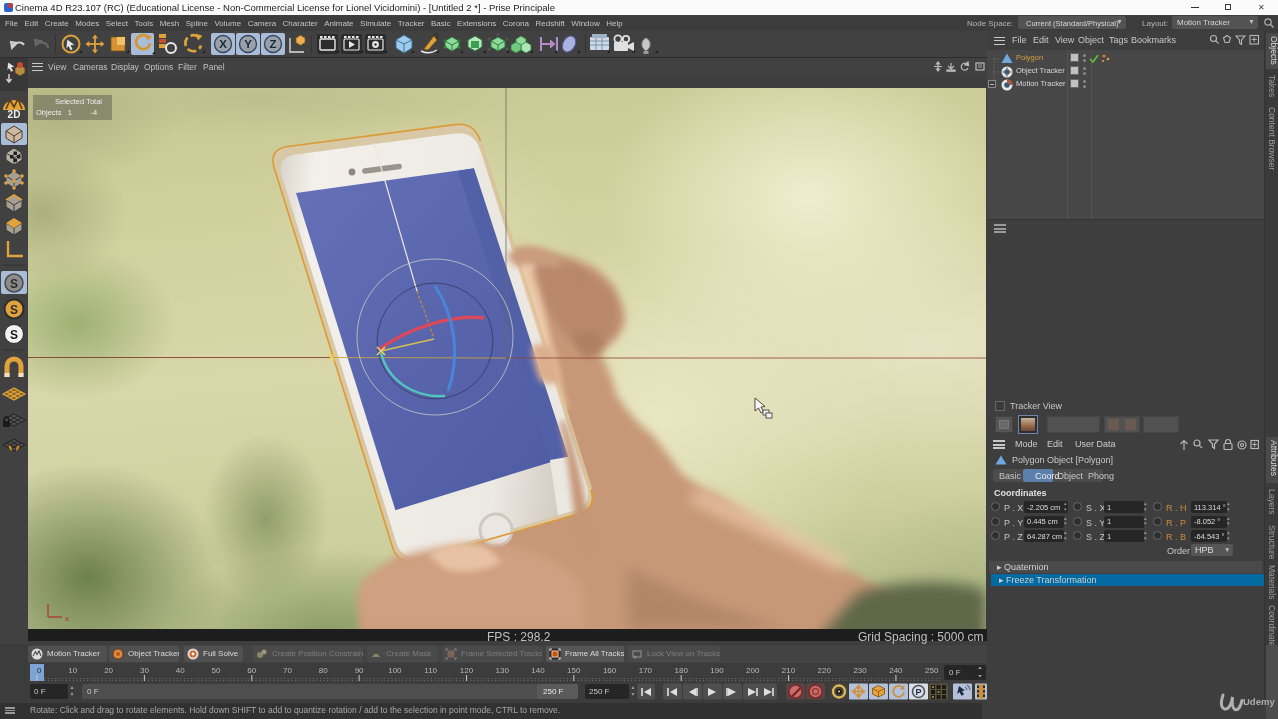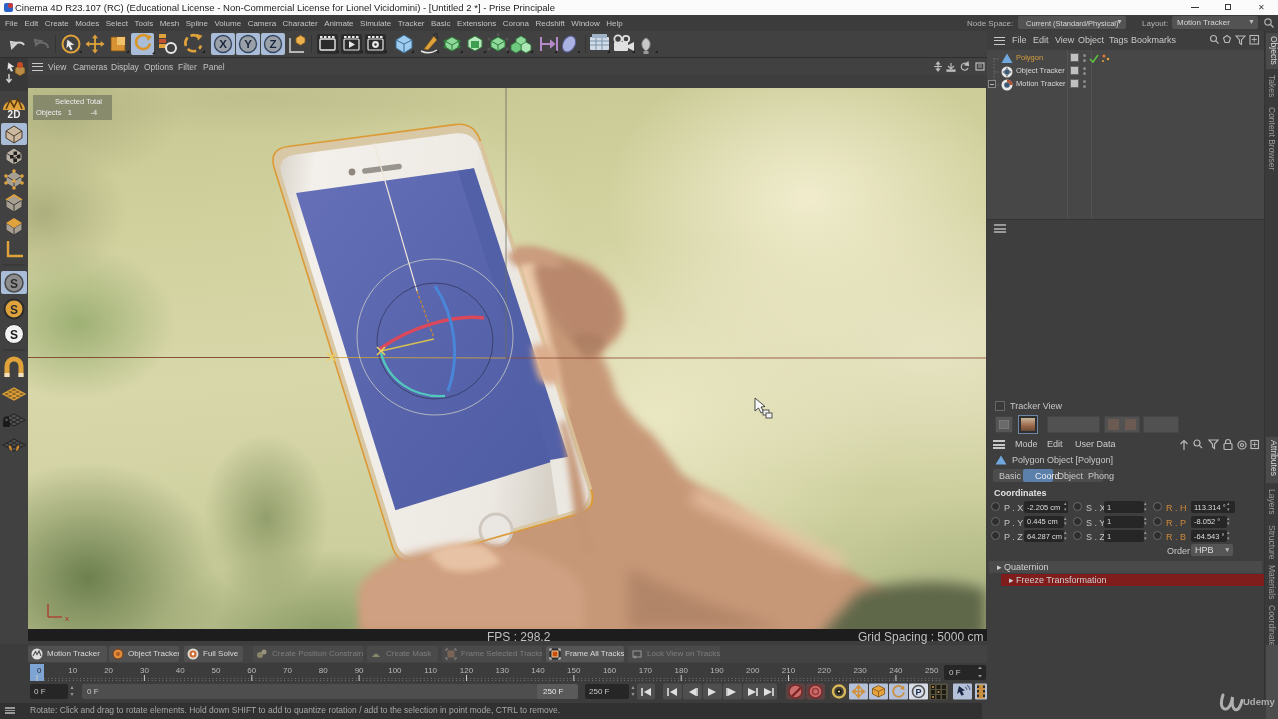--- a/index.html
+++ b/index.html
@@ -598,21 +598,21 @@
           <i class="kb" style="left:4px;"></i>
           <span class="lb" style="left:17px;">P . X</span>
           <b class="fld" style="left:37px;width:44px;">-2.205 cm</b>
           <u class="sp" style="left:77px;"></u>
           <i class="kb" style="left:86px;"></i>
           <span class="lb" style="left:99px;">S . X</span>
           <b class="fld" style="left:117px;width:40px;">1</b>
           <u class="sp" style="left:157px;"></u>
           <i class="kb" style="left:166px;"></i>
           <span class="lb or" style="left:179px;">R . H</span>
-          <b class="fld" style="left:204px;width:44px;">113.314 °</b>
+          <b class="fld" style="left:204px;width:36px;">113.314 °</b>
           <u class="sp" style="left:240px;"></u>
         </div>
       <div class="crow" style="top:63.5px;">
           <i class="kb" style="left:4px;"></i>
           <span class="lb" style="left:17px;">P . Y</span>
           <b class="fld" style="left:37px;width:40px;">0.445 cm</b>
           <u class="sp" style="left:77px;"></u>
           <i class="kb" style="left:86px;"></i>
           <span class="lb" style="left:99px;">S . Y</span>
           <b class="fld" style="left:117px;width:40px;">1</b>
@@ -637,21 +637,21 @@
           <u class="sp" style="left:240px;"></u>
         </div>
       <span class="abs" style="left:180px;top:94px;">Order</span>
       <div class="abs" style="left:204px;top:92px;width:42px;height:12px;background:#565656;border-radius:2px;">
           <span class="abs" style="left:4px;top:1px;color:#ddd;">HPB</span>
           <span class="abs" style="left:33px;top:2px;font-size:6.5px;color:#bbb;">▼</span>
         </div>
       <div class="abs" style="left:2px;top:109px;width:273px;height:12px;background:#4a4a4a;text-decoration:underline;">
           <span class="abs" style="left:8px;top:1px;color:#d0d0d0;">▸ Quaternion</span>
         </div>
-      <div class="abs" style="left:14px;top:122px;width:273px;height:12px;background:#7f1d1d;">
+      <div class="abs" style="left:4px;top:122px;width:273px;height:12px;background:#0369a1;">
           <span class="abs" style="left:8px;top:1px;color:#d0d0d0;">▸ Freeze Transformation</span>
         </div>
     </div>
 
     <div class="abs" style="left:277px;top:0;width:14px;height:688px;background:#3a3a3a;border-left:1px solid #333;color:#9a9a9a;font-size:8.5px;">
       <div class="abs vtext" style="left:1px;top:2px;height:36px;width:13px;background:#4a4a4a;color:#d8d8d8;padding-top:3px;">Objects</div>
       <div class="abs vtext" style="left:2px;top:44px;">Takes</div>
       <div class="abs vtext" style="left:2px;top:76px;">Content Browser</div>
       <div class="abs vtext" style="left:1px;top:406px;height:46px;width:13px;background:#4a4a4a;color:#d8d8d8;padding-top:3px;">Attributes</div>
       <div class="abs vtext" style="left:2px;top:458px;">Layers</div>

